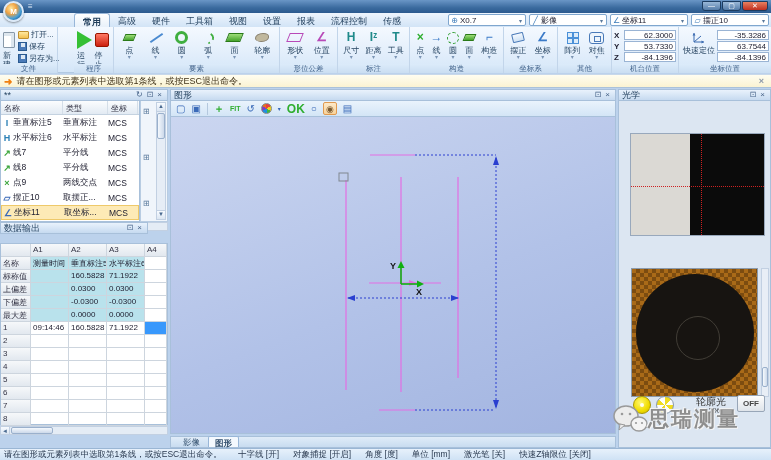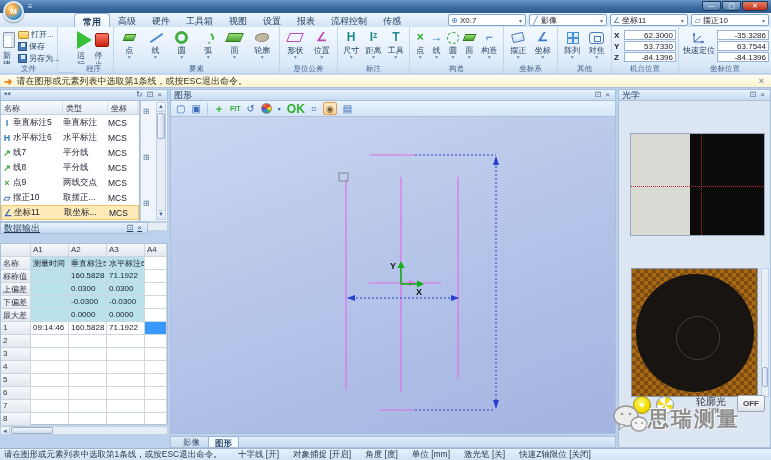--- a/index.html
+++ b/index.html
@@ -514,21 +514,21 @@
       <div class="varrow">▲</div>
       <div class="vthumb"></div>
       <div class="varrow b">▼</div>
     </div>
   </div>
   <div class="hscroll" style="left:0;top:222px;width:168px;">
     <div class="harrow">◄</div>
     <div class="hthumb"></div>
   </div>
 
-  <div class="pcap" style="left:0;top:222px;width:148px;text-decoration:underline;">
+  <div class="pcap" style="left:0;top:222px;width:148px;">
     <span>数据输出</span>
       <span class="sp"></span>
     <span class="capbtn">⊡</span>
     <span class="capbtn">×</span>
   </div>
   <div class="dgrid">
     <div class="dhdr"></div>
     <div class="dhdr">A1</div>
     <div class="dhdr">A2</div>
     <div class="dhdr">A3</div>

